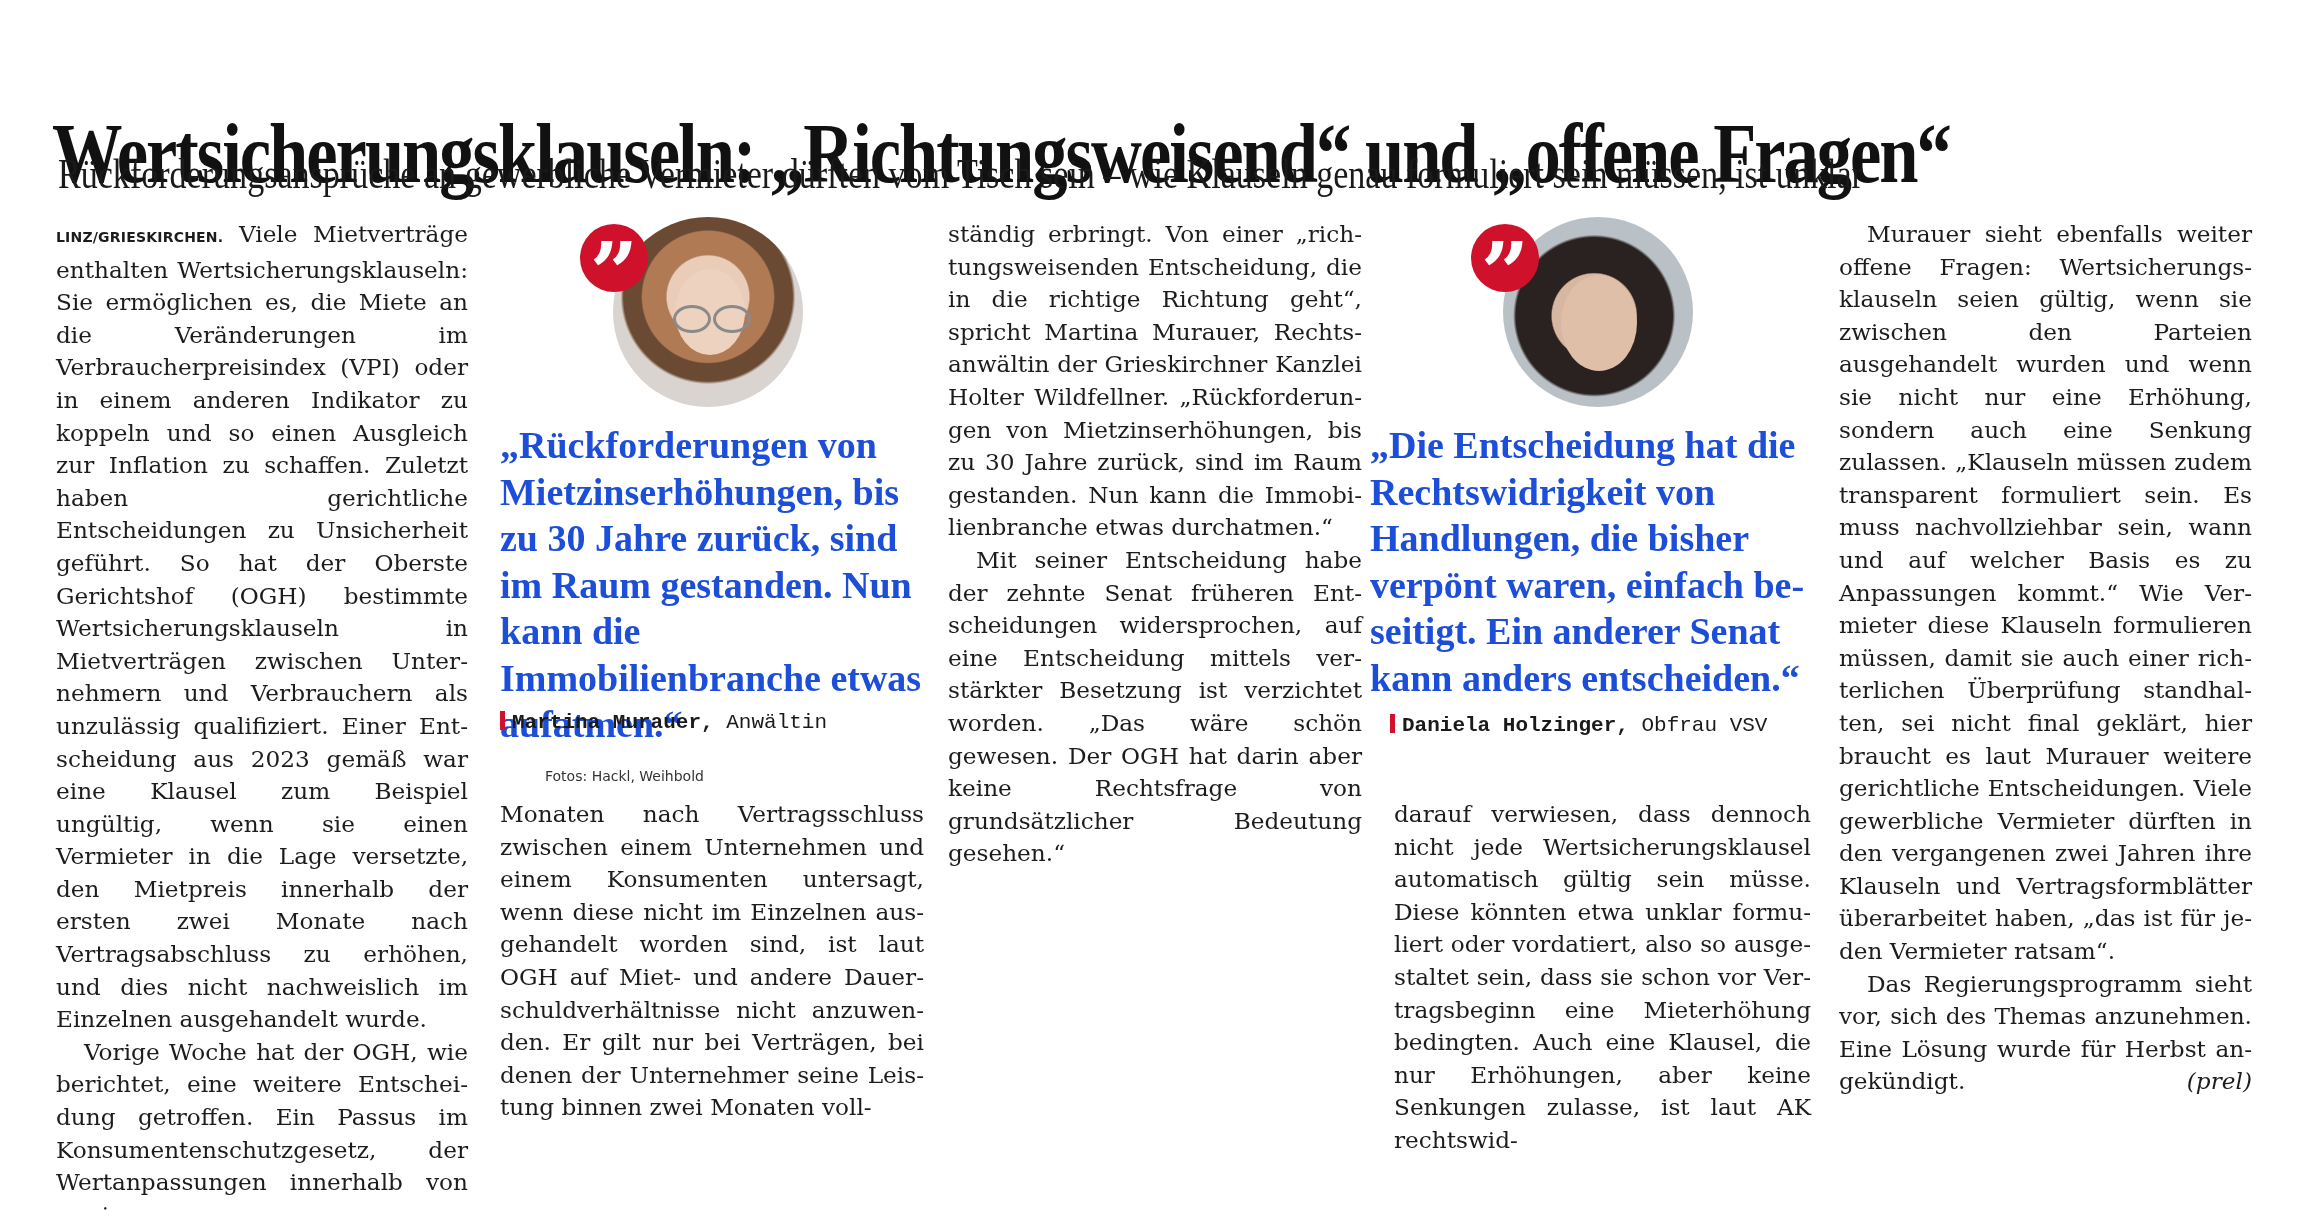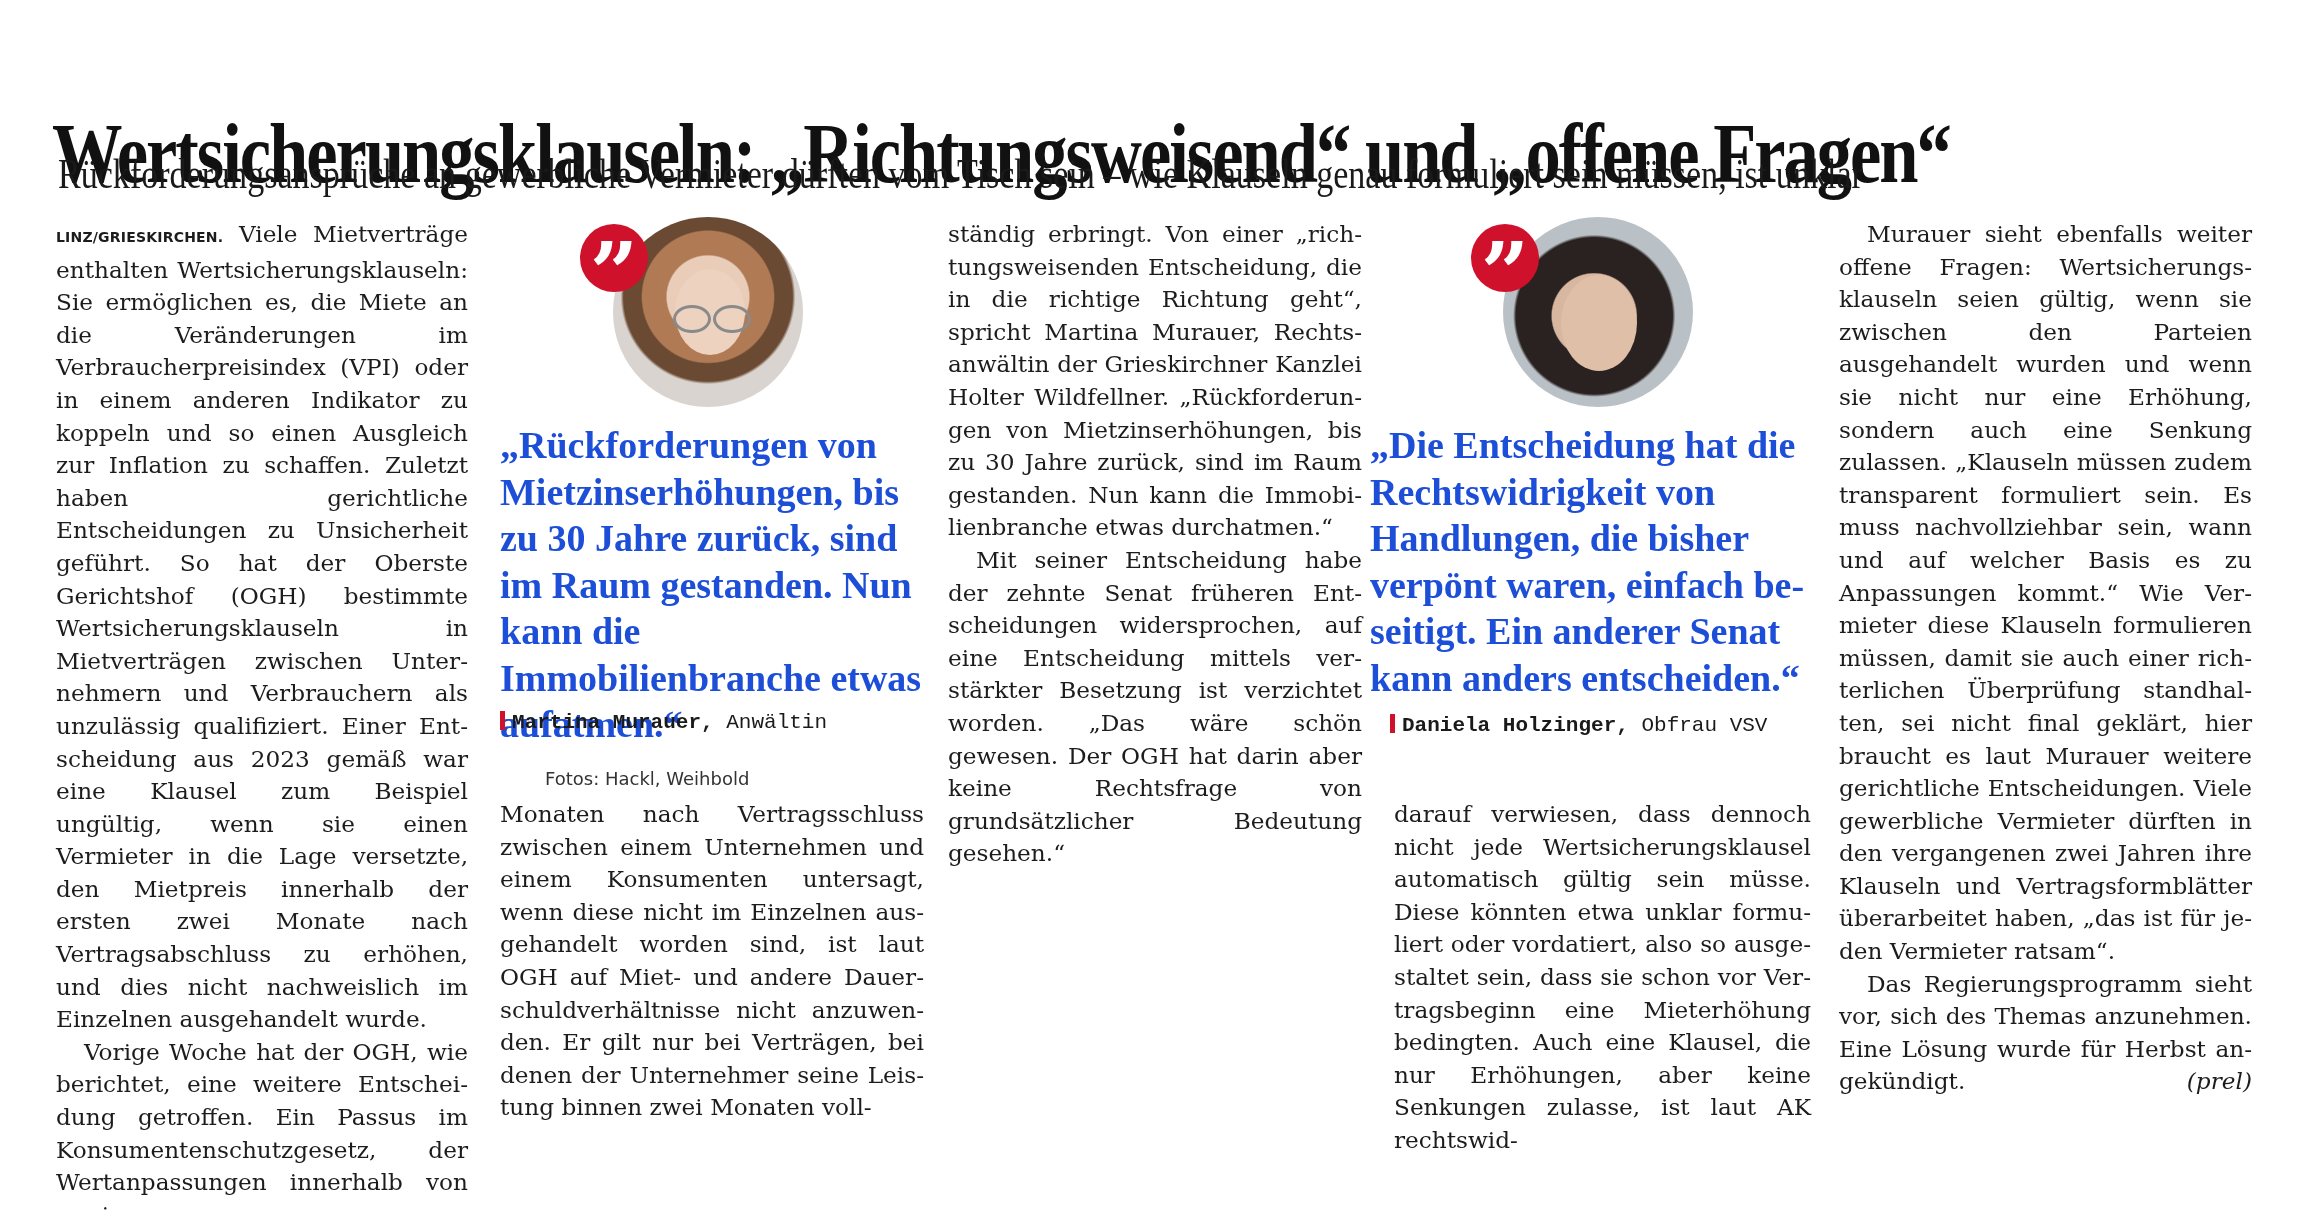--- a/index.html
+++ b/index.html
@@ -62,21 +62,21 @@
   .attrib {
     position: absolute; 
     font-family: Liberation Mono, monospace; font-size: 21px; line-height: 28px;
   }
   .attrib1 { left: 500px; width: 424px; top: 709px; }
   .attrib2 { left: 1390px; width: 430px; top: 712px; }
   .attrib .bar { display: inline-block; width: 5px; height: 19px; background: #d0112b; vertical-align: -2px; margin-right: 7px; }
   .attrib .name { font-weight: bold; }
   .credit {
     position: absolute; left: 545px; top: 768px;
-    font-family: "DejaVu Sans", "Liberation Sans", sans-serif; font-size: 18px; color: #333;
+    font-family: "DejaVu Sans", "Liberation Sans", sans-serif; font-size: 14px; color: #333;
   }
   .author { float: right; font-style: italic; }
 </style>
 </head>
 <body>
 
 <h1 class="headline">Wertsicherungsklauseln: „Richtungsweisend“ und „offene Fragen“</h1>
 <div class="subline">Rückforderungsansprüche an gewerbliche Vermieter dürften vom Tisch sein – wie Klauseln genau formuliert sein müssen, ist unklar</div>
 
 <div class="col c1">

